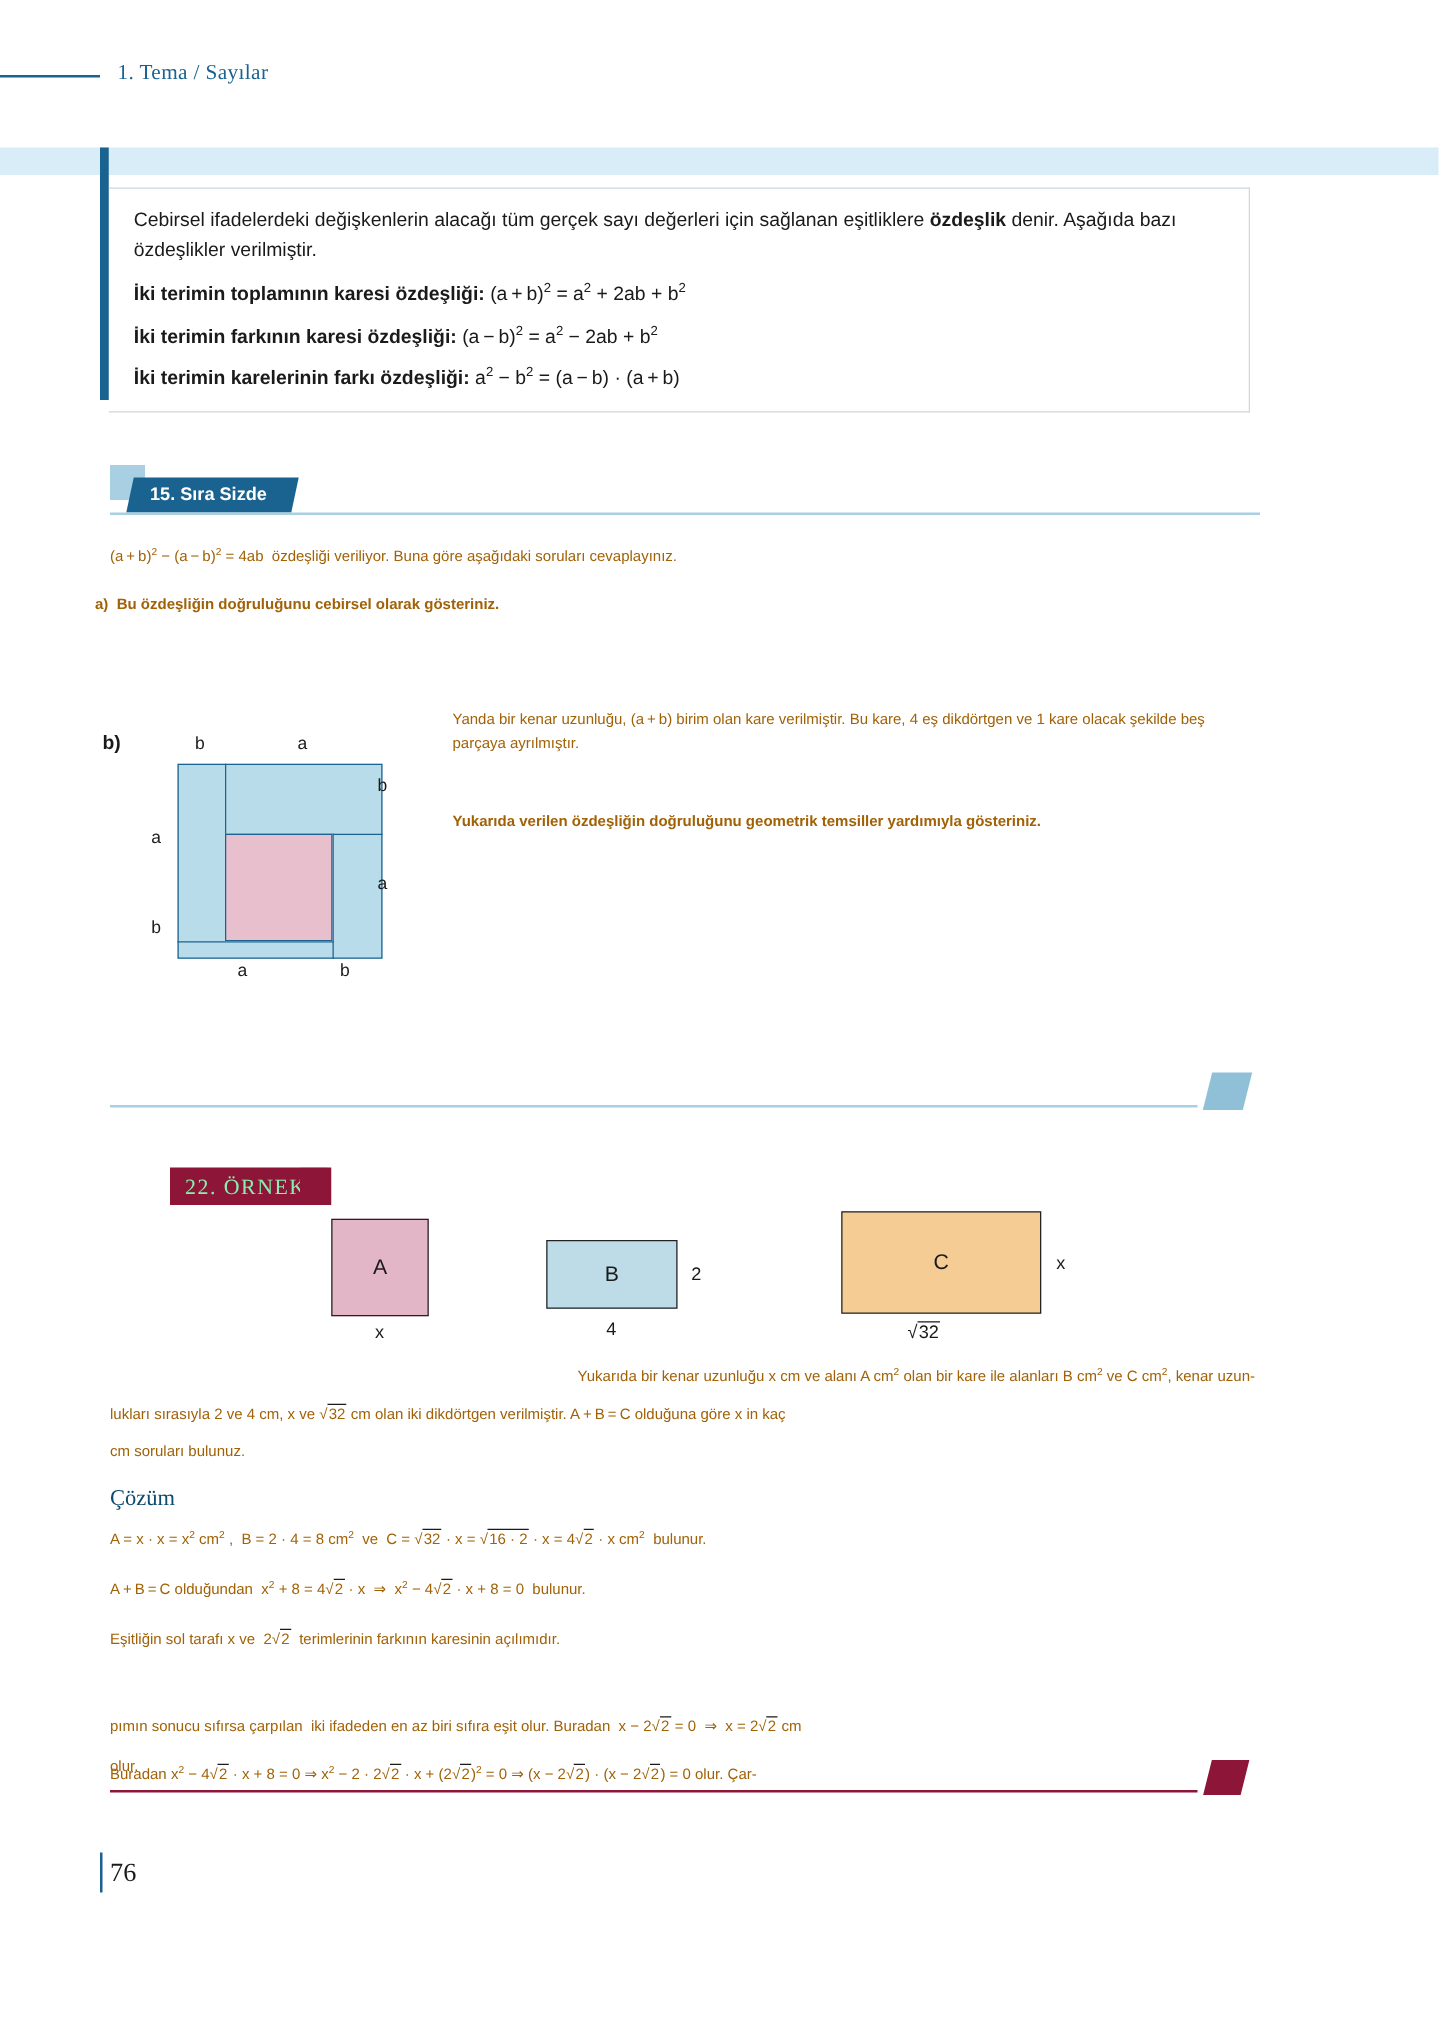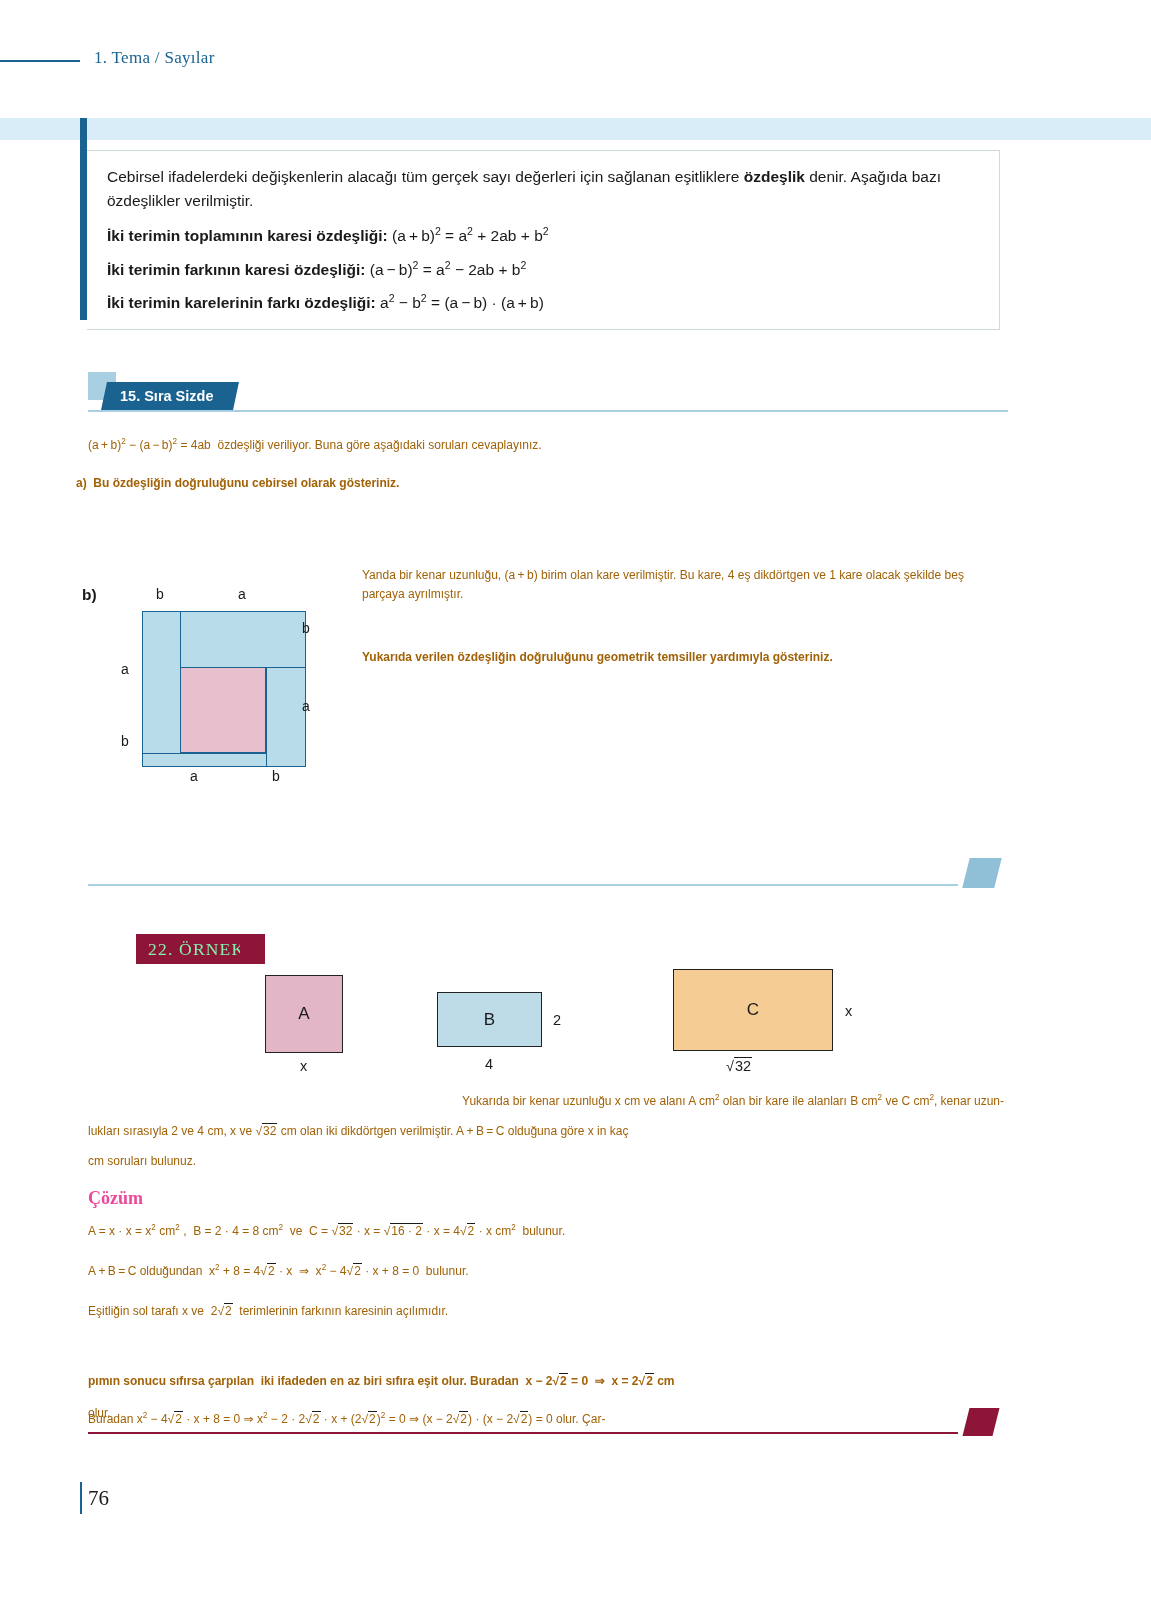--- a/index.html
+++ b/index.html
@@ -120,21 +120,21 @@
            font-size:17px; color:#1a1a1a; }
   .shape-A { left:265px; top:975px; width:78px; height:78px; background:#e2b6c6; }
   .shape-B { left:437px; top:992px; width:105px; height:55px; background:#bedbe8; }
   .shape-C { left:673px; top:969px; width:160px; height:82px; background:#f5cd94; }
   .dimlbl { position:absolute; font-size:14.5px; color:#1a1a1a; }
 
   
   .coz {
     position:absolute; left:88px; top:1188px;
     font-family:"Liberation Serif", serif;
-    font-size:18px; color:#ec4899; font-weight:bold;
+    font-size:18px; color:#0c4a6e; font-weight:normal;
   }
 
   
   .foot-rule {
     position:absolute; left:88px; top:1432px; width:870px; height:2px;
     background:#8c1538;
   }
   .foot-para {
     position:absolute; left:966px; top:1408px; width:30px; height:28px;
     background:#8c1538; transform:skewX(-14deg);
@@ -282,21 +282,21 @@
 </div>
 
 <div class="para" style="left:88px; top:1302px; width:916px;">
   Eşitliğin sol tarafı x ve&nbsp; 2<span class="rad">√<span class="val">2</span></span>&nbsp; terimlerinin farkının karesinin açılımıdır.
 </div>
 
 <div class="para" style="left:88px; top:1410px; width:920px;">
   Buradan x<sup>2</sup> − 4<span class="rad">√<span class="val">2</span></span> · x + 8 = 0 ⇒ x<sup>2</sup> − 2 · 2<span class="rad">√<span class="val">2</span></span> · x + (2<span class="rad">√<span class="val">2</span></span>)<sup>2</sup> = 0 ⇒ (x − 2<span class="rad">√<span class="val">2</span></span>) · (x − 2<span class="rad">√<span class="val">2</span></span>) = 0 olur. Çar-
 </div>
 
-<div class="para" style="left:88px; top:1372px; width:920px;font-weight:bold;">
+<div class="para" style="left:88px; top:1372px; width:920px;">
   pımın sonucu sıfırsa çarpılan&nbsp; iki ifadeden en az biri sıfıra eşit olur. Buradan&nbsp; x − 2<span class="rad">√<span class="val">2</span></span> = 0&nbsp; ⇒&nbsp; x = 2<span class="rad">√<span class="val">2</span></span> cm
 </div>
 
 <div class="para" style="left:88px; top:1404px; width:920px;">olur.</div>
 
 <div class="foot-rule"></div>
 <div class="foot-para"></div>
 <div class="pgbar"></div>
 <div class="pgnum">76</div>
 

